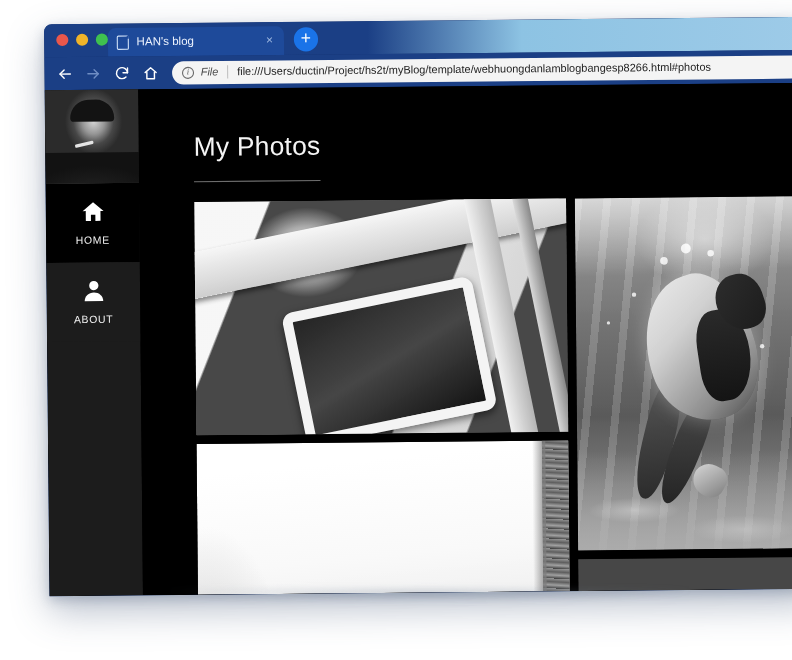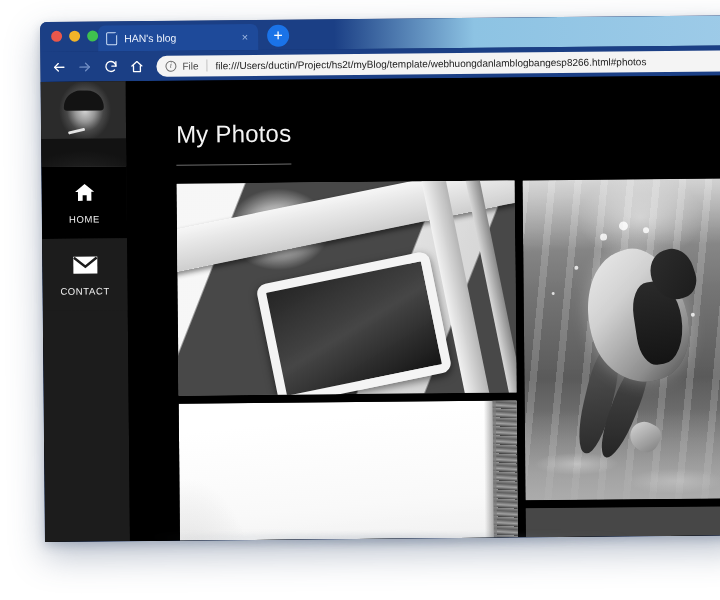--- a/index.html
+++ b/index.html
@@ -101,21 +101,21 @@
     overflow: hidden;
   }
   .info-ico {
     width: 11px; height: 11px; border-radius: 50%;
     border: 1.2px solid #6a6a6a; color: #5d5d5d;
     font-size: 8px; font-style: italic; font-family: "Liberation Serif", serif;
     display: flex; align-items: center; justify-content: center;
     flex: 0 0 auto; line-height: 1;
   }
   .scheme {
-    font-size: 10px; color: #4b4b4b; margin-left: 6px; flex: 0 0 auto;
+    font-size: 10px; color: #4b4b4b; margin-left: 6px; flex: 0 0 auto; font-style: italic;
   }
   .divider-v {
     width: 1px; height: 12px; background: #c2c2c2; margin: 0 8px; flex: 0 0 auto;
   }
   .url {
     font-size: 10px; color: #222; white-space: nowrap;
     overflow: hidden; flex: 1 1 auto;
   }
 
   
@@ -423,31 +423,31 @@
 
           <div class="nav-item active">
             <span class="ico">
               <svg width="24" height="22" viewBox="0 0 24 24">
                   <path d="M12 2.6 1.6 11.2h3.1V21h5.1v-6.1h4.4V21h5.1v-9.8h3.1z"></path>
                 </svg>
             </span>
             <span class="nav-label">HOME</span>
           </div>
 
-
-
           <div class="nav-item">
             <span class="ico">
-              <svg width="26" height="19" viewBox="0 0 26 19">
-                  <path d="M1 1h24v17H1z" fill="#fff"></path>
-                  <path d="M1.6 2 13 11.2 24.4 2" fill="none" stroke="#1c1c1c" stroke-width="2.4"></path>
+              <svg width="22" height="22" viewBox="0 0 24 24">
+                  <circle cx="12" cy="6.6" r="4.6"></circle>
+                  <path d="M2.8 22c0-5.1 4.1-8.6 9.2-8.6s9.2 3.5 9.2 8.6z"></path>
                 </svg>
             </span>
-            <span class="nav-label">CONTACT</span>
+            <span class="nav-label">ABOUT</span>
           </div>
+
+
 
         </nav>
       </div>
 
       <div class="main">
         <h1 class="page-title">My Photos</h1>
 
         <div class="gallery">
 
           <div class="col col-left">

